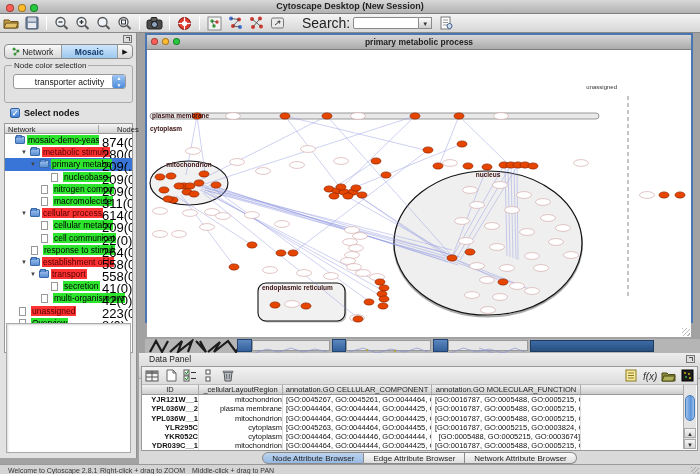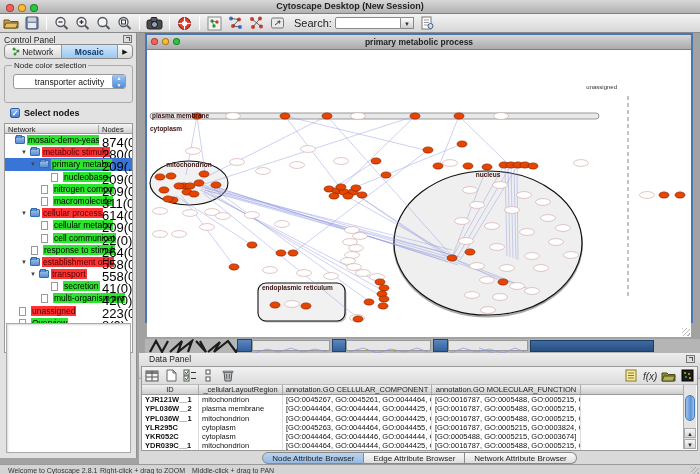--- a/index.html
+++ b/index.html
@@ -10,21 +10,21 @@
     background:linear-gradient(#d8d8d8,#b2b2b2); border-bottom:1px solid #7e7e7e; }
   #titlebar .title { position:absolute; left:0; right:0; top:1px; text-align:center;
     font-size:9px; font-weight:bold; color:#222; }
   .tl { position:absolute; top:3.5px; width:8px; height:8px; border-radius:50%; border:0.5px solid rgba(0,0,0,.35); }
   
   #toolbar { position:absolute; left:0; top:14px; width:700px; height:19px;
     background:linear-gradient(#f4f4f4,#d6d6d6); border-bottom:1px solid #8a8a8a;
     display:flex; align-items:center; }
   .tbi { width:17px; height:16px; margin:0 2px; display:inline-flex; align-items:center; justify-content:center; }
   .tbsep { width:1px; height:14px; background:#aaa; border-right:1px solid #fff; margin:0 4px; }
-  #search-label { font-size:11px; color:#222; margin:0 3px 0 6px; }
+  #search-label { font-size:14px; color:#222; margin:0 3px 0 14px; }
   #search-combo { width:66px; height:12px; background:#fff; border:1px solid #8a8a8a;
     border-radius:2px 0 0 2px; display:inline-block; }
   #search-drop { width:13px; height:12px; background:linear-gradient(#fdfdfd,#cfcfcf);
     border:1px solid #8a8a8a; border-left:none; font-size:6px; color:#333; text-align:center; line-height:12px; }
   
   #control-panel { position:absolute; left:0; top:33px; width:137px; height:425px;
     background:#e2e2e2; border-right:1px solid #8f8f8f; }
   .panel-head { font-size:8.5px; color:#222; padding:2px 0 0 4px; }
   .float-ico { position:absolute; width:9px; height:8px; border:1px solid #777; background:#ddd; }
   .float-ico:after{ content:""; position:absolute; right:1px; top:1px; width:3px; height:3px; border-top:1px solid #555; border-right:1px solid #555; }
@@ -41,21 +41,21 @@
     display:flex; align-items:center; justify-content:center; }
   #combo .cap { position:absolute; right:0px; top:0px; width:13px; height:13px; border-radius:2px;
     background:linear-gradient(#9fc6f5,#4b8bdc); color:#fff; font-size:5px; line-height:6.5px; text-align:center; border-left:1px solid #86a8cf;}
   #selectnodes { position:absolute; left:10px; top:75px; display:flex; align-items:center; gap:4px; }
   #selectnodes .box { width:10px; height:10px; border-radius:2px; background:linear-gradient(#9cc4f2,#3f7fd6);
     border:1px solid #2f5f9f; color:#fff; font-size:8px; line-height:10px; text-align:center; font-weight:bold; }
   #selectnodes .lbl { font-size:9px; font-weight:bold; color:#111; }
   #tree-header { position:absolute; left:4px; top:90px; width:129px; height:11px;
     background:linear-gradient(#f6f6f6,#d2d2d2); border:1px solid #999; font-size:7.5px; color:#222; }
   #tree-header .c1 { position:absolute; left:3px; top:1px; }
-  #tree-header .c2 { position:absolute; left:93px; top:1px; border-left:1px solid #aaa; padding-left:3px; height:9px;}
+  #tree-header .c2 { position:absolute; left:93px; top:1px; border-left:1px solid #aaa; padding-left:18px; height:9px;}
   #tree { position:absolute; left:4px; top:101px; width:129px; height:219px; background:#fff;
     border:1px solid #999; border-top:none; overflow:hidden; }
   .trow { position:relative; height:12.2px; white-space:nowrap; }
   .trow.sel { background:#3875d7; }
   .texp { position:absolute; top:3px; font-size:6px; color:#444; }
   .tico { position:absolute; top:2px; width:10px; height:8px; }
   .tico.folder { background:linear-gradient(#9ec1ea,#5b8fd4); border:1px solid #3a6aa8; border-radius:1px; }
   .tico.folder:before { content:""; position:absolute; left:0; top:-2px; width:4px; height:2px; background:#5b8fd4; border:1px solid #3a6aa8; border-bottom:none; border-radius:1px 1px 0 0; }
   .tico.file { background:#fff; border:1px solid #999; width:7px; height:9px; }
   .tchip { position:absolute; top:1px; font-size:8.5px; line-height:10px; padding:0 1px; max-width:72px; overflow:hidden; }
@@ -86,21 +86,21 @@
   #dp-toolbar { position:absolute; left:0; top:0; right:0; height:18px; background:linear-gradient(#f2f2f2,#dcdcdc);
     border-bottom:1px solid #bbb; display:flex; align-items:center; }
   .dpi { width:15px; height:14px; margin:0 2px; display:inline-flex; align-items:center; justify-content:center; }
   #dp-toolbar .spacer { flex:1; }
   #dp-table { position:absolute; left:0; top:18px; right:14px; bottom:0; overflow:hidden; font-size:7.5px; }
   .hd-row { display:flex; height:10px; background:linear-gradient(#f0f0f0,#cdcdcd); border-bottom:1px solid #999; }
   .hd-cell { border-right:1px solid #aaa; text-align:center; color:#222; line-height:10px;
     overflow:hidden; white-space:nowrap; }
   .td-row { display:flex; height:9.3px; }
   .td-cell { border-right:1px solid #ddd; line-height:9.3px; padding-left:3px; color:#111;
-    overflow:hidden; white-space:nowrap; }
+    overflow:hidden; white-space:nowrap;text-align:right; }
   .td-cell.id { font-weight:bold; }
   .c-id{ width:57px;} .c-reg{ width:84px;} .c-cc{ width:149px;} .c-mf{ width:149px;} .c-x{ flex:1; border-right:none;}
   #dp-vscroll { position:absolute; right:1px; top:18px; width:13px; bottom:1px; background:#e4e4e4; border-left:1px solid #aaa; }
   #dp-vscroll .thumb { position:absolute; left:1px; top:10px; width:10px; height:26px; border-radius:5px;
     background:linear-gradient(90deg,#9ec2ee,#5a93d8 60%,#9ec2ee); border:1px solid #4c7cb8; }
   .sarrow { position:absolute; left:0px; width:12px; height:10px; font-size:6px; text-align:center; line-height:10px;
     color:#333; background:linear-gradient(#f5f5f5,#d5d5d5); border:1px solid #aaa; }
   #dp-tabs { position:absolute; left:0; right:0; top:99px; height:12px; display:flex; justify-content:center; }
   .dp-tab { font-size:8px; color:#222; padding:0 9px; line-height:11px; background:linear-gradient(#fafafa,#dedede);
     border:1px solid #8a8a8a; border-left:none; }
@@ -231,21 +231,20 @@
         <rect x="2" y="1" width="9" height="12" fill="#fff" stroke="#777"></rect>
         <line x1="4" y1="4" x2="9" y2="4" stroke="#999"></line>
         <line x1="4" y1="6.5" x2="9" y2="6.5" stroke="#999"></line>
         <line x1="4" y1="9" x2="9" y2="9" stroke="#999"></line>
         <circle cx="10.5" cy="10" r="2.5" fill="#cfe0f2" stroke="#44608a"></circle>
       </svg>
     </span>
 </div>
 
 <div id="control-panel">
-  <div class="panel-head">Control Panel</div>
   <span class="float-ico" style="right:4px;top:2px"></span>
 
   <div id="cp-tabs">
     <div class="cp-tab">
       <svg width="8" height="9">
           <circle cx="2" cy="2" r="1.5" fill="#2da12d"></circle>
           <circle cx="6" cy="4" r="1.5" fill="#2da12d"></circle>
           <circle cx="3" cy="7" r="1.5" fill="#2da12d"></circle>
           <line x1="2" y1="2" x2="6" y2="4" stroke="#555" stroke-width=".6"></line>
           <line x1="3" y1="7" x2="6" y2="4" stroke="#555" stroke-width=".6"></line>

